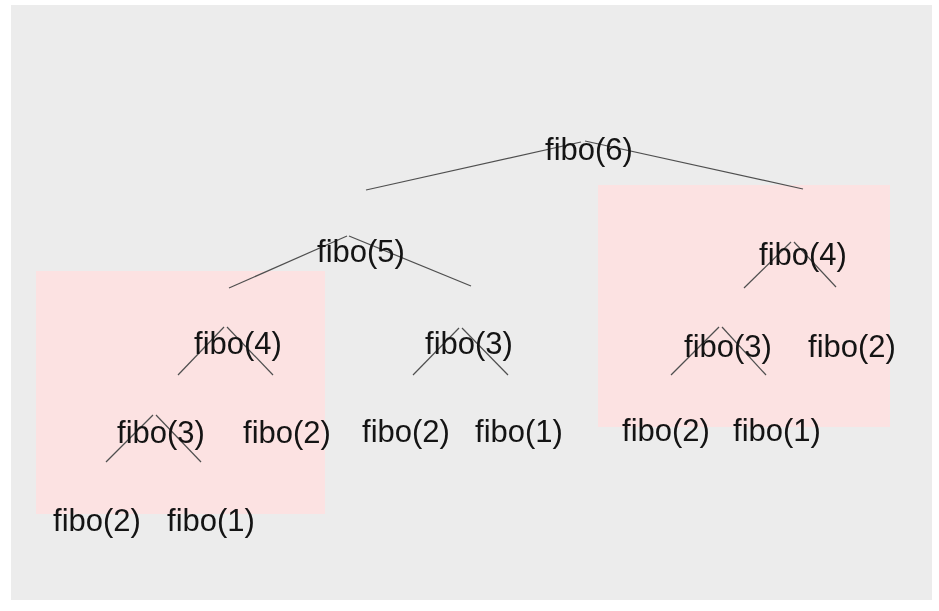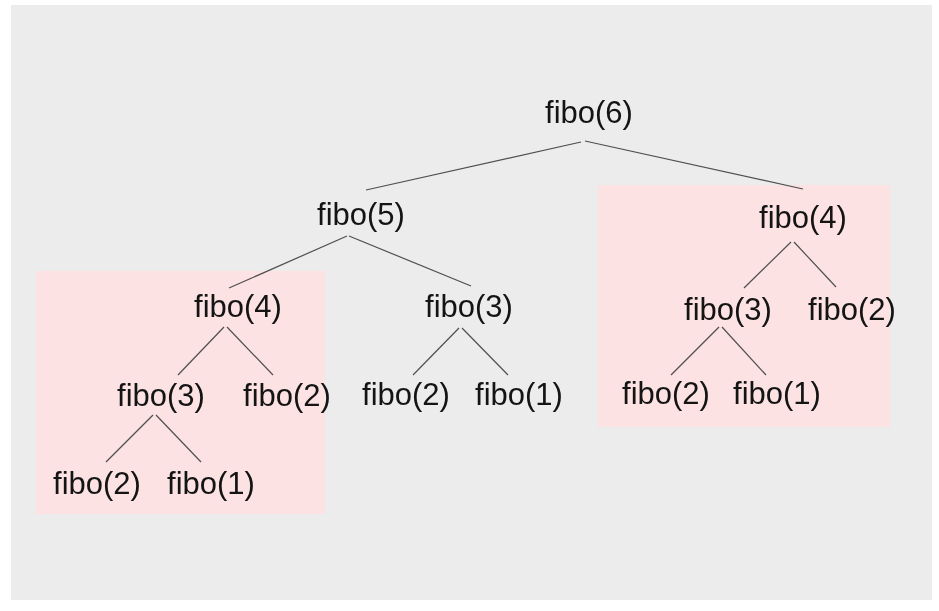--- a/index.html
+++ b/index.html
@@ -39,20 +39,21 @@
     stroke-width: 1.2;
     fill: none;
   }
   .node {
     position: absolute;
     transform: translate(-50%, -50%);
     white-space: nowrap;
     font-size: 31px;
     color: var(--text);
     letter-spacing: 0px;
+    margin-top: 37px;
   }
   
   .n0  { left: 578px; top: 108px; }
   .n1  { left: 350px; top: 210px; text-align: right; }
   .n2  { left: 792px; top: 213px; }
   .n3  { left: 227px; top: 302px; }
   .n4  { left: 458px; top: 302px; }
   .n5  { left: 150px; top: 391px; }
   .n6  { left: 276px; top: 391px; }
   .n7  { left: 86px;  top: 479px; }

